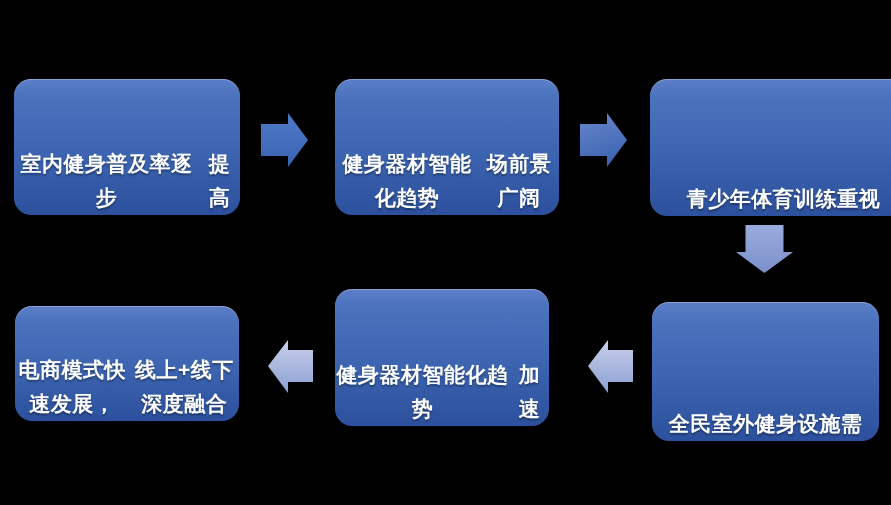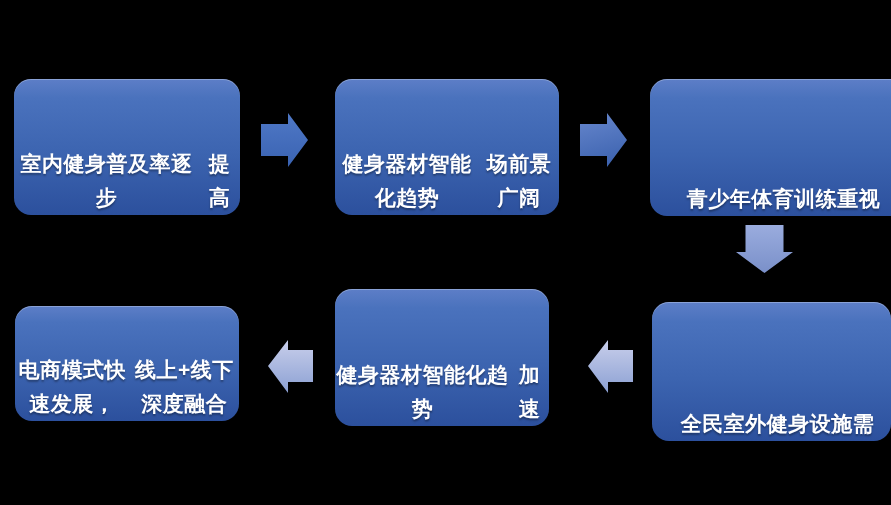--- a/index.html
+++ b/index.html
@@ -14,21 +14,21 @@
     box-shadow:inset 0 1px 0 rgba(255,255,255,0.28), 0 3px 6px rgba(0,0,0,0.55);
     display:flex;flex-direction:row;align-items:flex-end;justify-content:center;
     color:#ffffff;font-weight:700;font-size:21px;line-height:34px;
     text-align:center;letter-spacing:0.5px;
     text-shadow:0 2px 2px rgba(0,0,0,0.35);
     margin-top:9px;
   }
   .b1{left:14px;top:70px;width:226px;height:136px;}
   .b2{left:335px;top:70px;width:224px;height:136px;}
   .b3{left:650px;top:70px;width:267px;height:137px;}
-  .b4{left:652px;top:293px;width:227px;height:139px;padding-left:12px;}
+  .b4{left:652px;top:293px;width:227px;height:139px;}
   .b5{left:335px;top:280px;width:214px;height:137px;}
   .b6{left:15px;top:297px;width:224px;height:115px;}
   .arrow{position:absolute;display:block;}
   .a1{left:261px;top:113px;}
   .a2{left:580px;top:113px;}
   .ad{left:736px;top:225px;}
   .a3{left:588px;top:340px;}
   .a4{left:268px;top:340px;}
 </style>
 </head>

